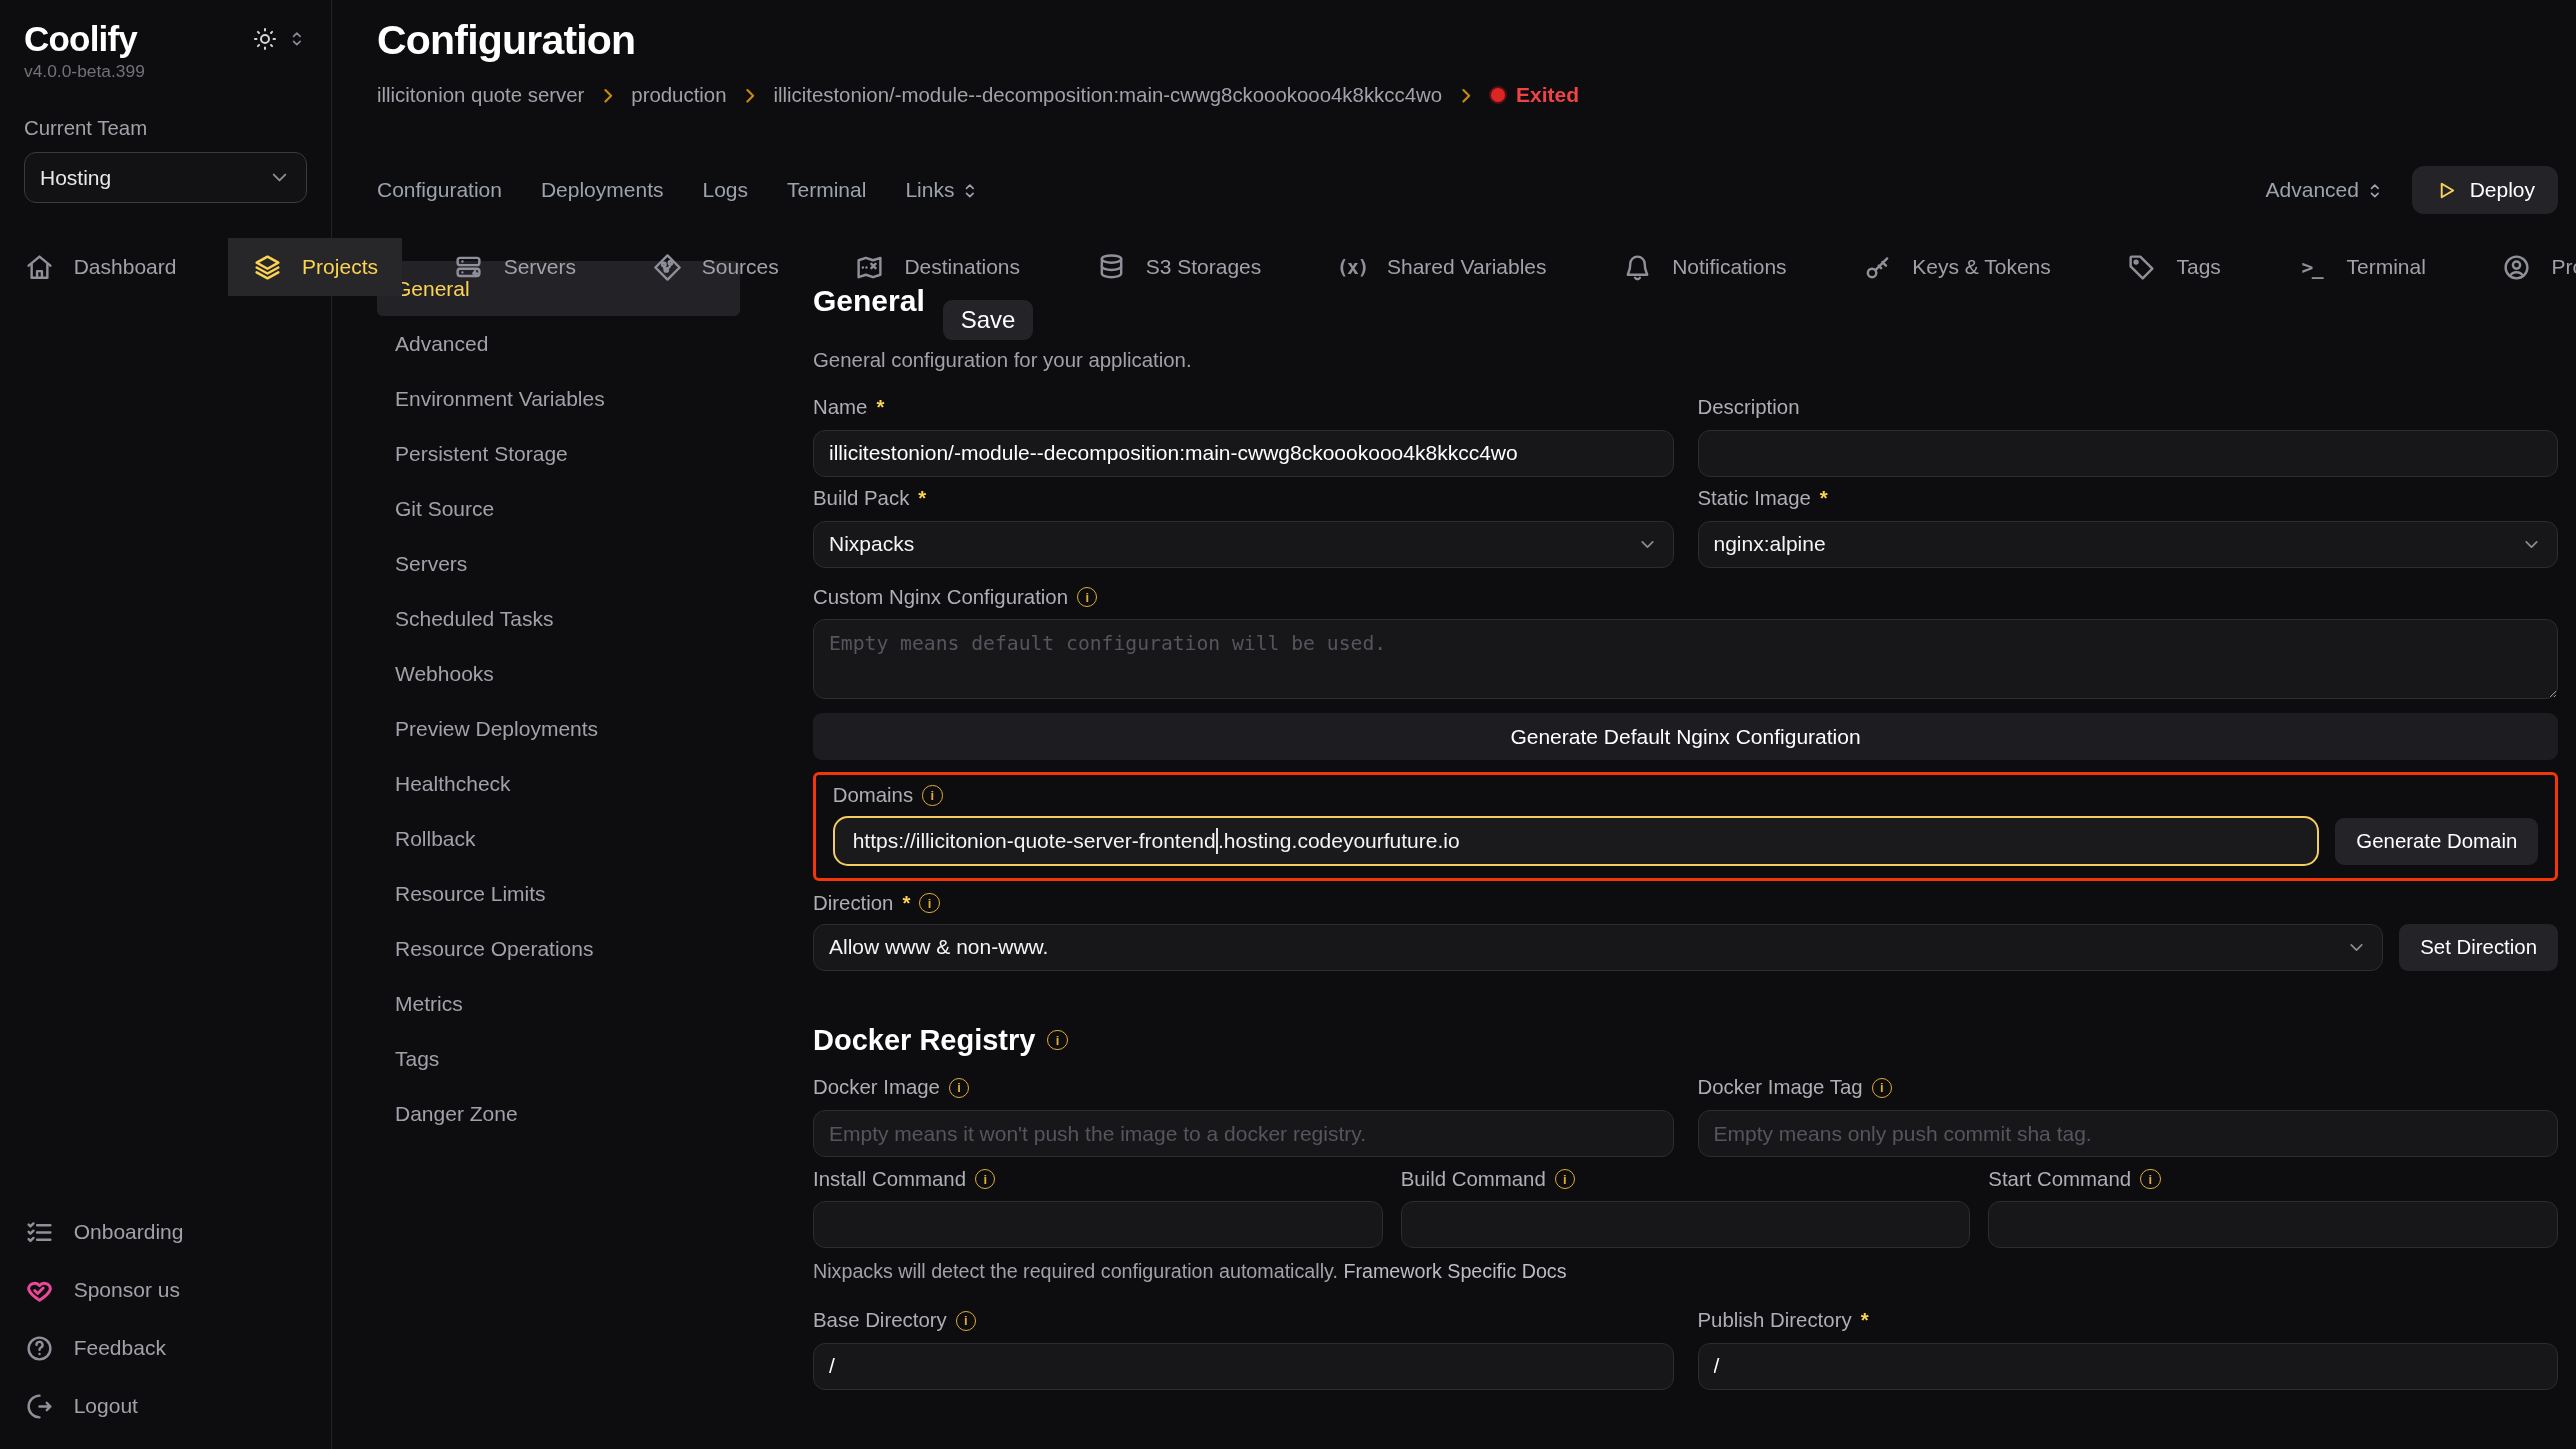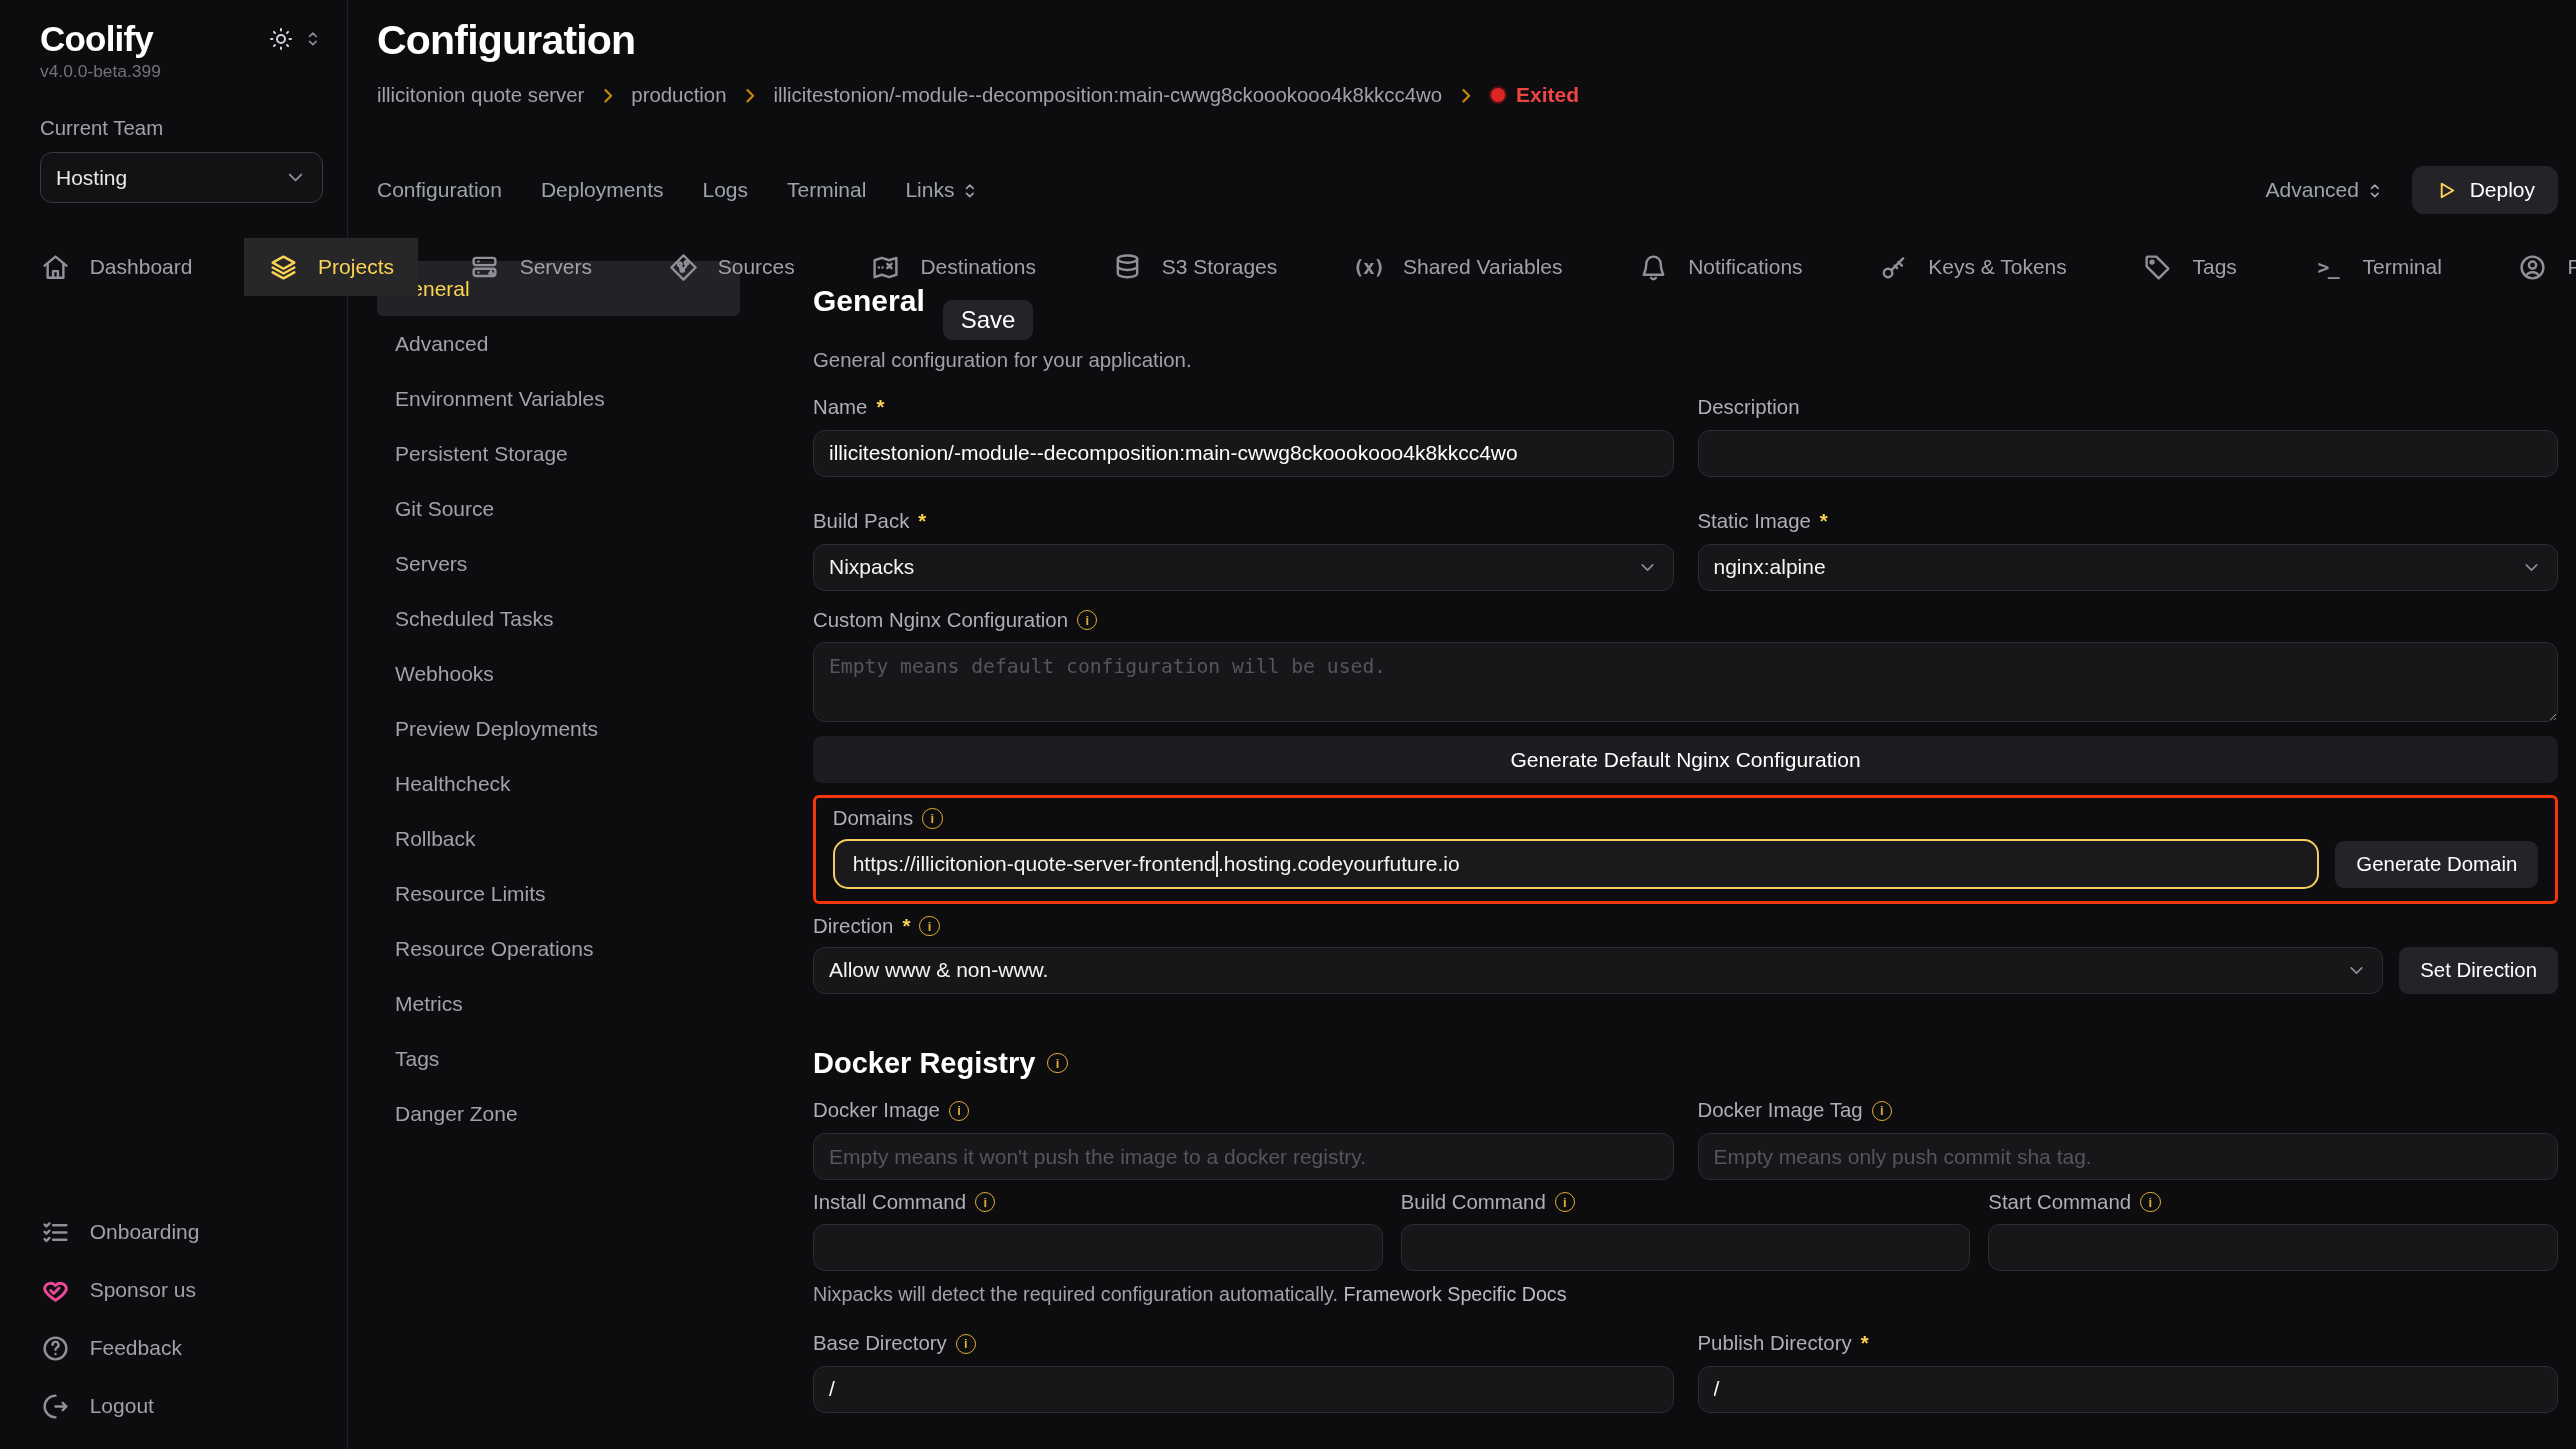--- a/index.html
+++ b/index.html
@@ -7,21 +7,21 @@
   body {
     background:#0d0d0f; color:#e4e4e7;
     font-family:"Liberation Sans","DejaVu Sans",sans-serif;
     font-size:21px; overflow:hidden; position:relative;
   }
   svg { display:block; }
   .svg-icon { stroke:currentColor; fill:none; stroke-width:2; stroke-linecap:round; stroke-linejoin:round; }
 
   
   .sidebar {
-    position:absolute; left:16px; top:0; bottom:0; width:332px;
+    position:absolute; left:0; top:0; bottom:0; width:332px;
     border-right:1.5px solid #232327; display:flex; flex-direction:column;
     background:#0d0d0f; z-index:2;
   }
   .sidebar-top { padding:19.7px 24px 0 24px; }
   .brand-row { display:flex; align-items:flex-start; justify-content:space-between; }
   .brand { font-size:35px; font-weight:700; color:#ffffff; letter-spacing:-0.8px; line-height:1.1; }
   .brand-icons { display:flex; align-items:center; gap:10.6px; margin-top:7.6px; color:#d4d4d8; }
   .brand-icons .updown { color:#8b8b93; }
   .version { font-size:17.4px; color:#71717a; margin-top:3px; }
   .team-label { font-size:20.4px; color:#a1a1aa; margin-top:35px; }
@@ -73,21 +73,21 @@
   .h2 { font-size:30px; font-weight:700; color:#ffffff; display:flex; align-items:center; gap:12px; }
   .h2-sub { font-size:29px; }
   .btn {
     background:#232328; border:none; border-radius:9px; color:#ffffff;
     font-size:20.4px; padding:0 21px; height:47px; cursor:pointer; white-space:nowrap;
     font-family:inherit;
   }
   .save-btn { height:40px; padding:0 18px; font-size:24px; border-radius:9px;margin-top:39px; }
   .subtitle { margin-top:9px; color:#a1a1aa; font-size:20.4px; }
 
-  .grid2 { display:grid; grid-template-columns:1fr 1fr; gap:33px 24px; margin-top:24px; }
+  .grid2 { display:grid; grid-template-columns:1fr 1fr; gap:10px 24px; margin-top:24px; }
   .grid3 { display:grid; grid-template-columns:1fr 1fr 1fr; gap:18px; margin-top:10.6px; }
   .label { font-size:20.4px; color:#aeaeb6; margin-bottom:10.6px; display:flex; align-items:center; gap:9px; }
   .req { color:#fcd452; font-weight:700; }
   .info {
     width:20.4px; height:20.4px; border:1.5px solid #dfac38; border-radius:50%;
     color:#dfac38; font-size:13px; font-weight:700; display:inline-flex;
     align-items:center; justify-content:center; cursor:pointer; flex:none;
   }
   .tinput {
     width:100%; height:47px; background:#17171a; border:1.5px solid #2c2c31; border-radius:12px;

